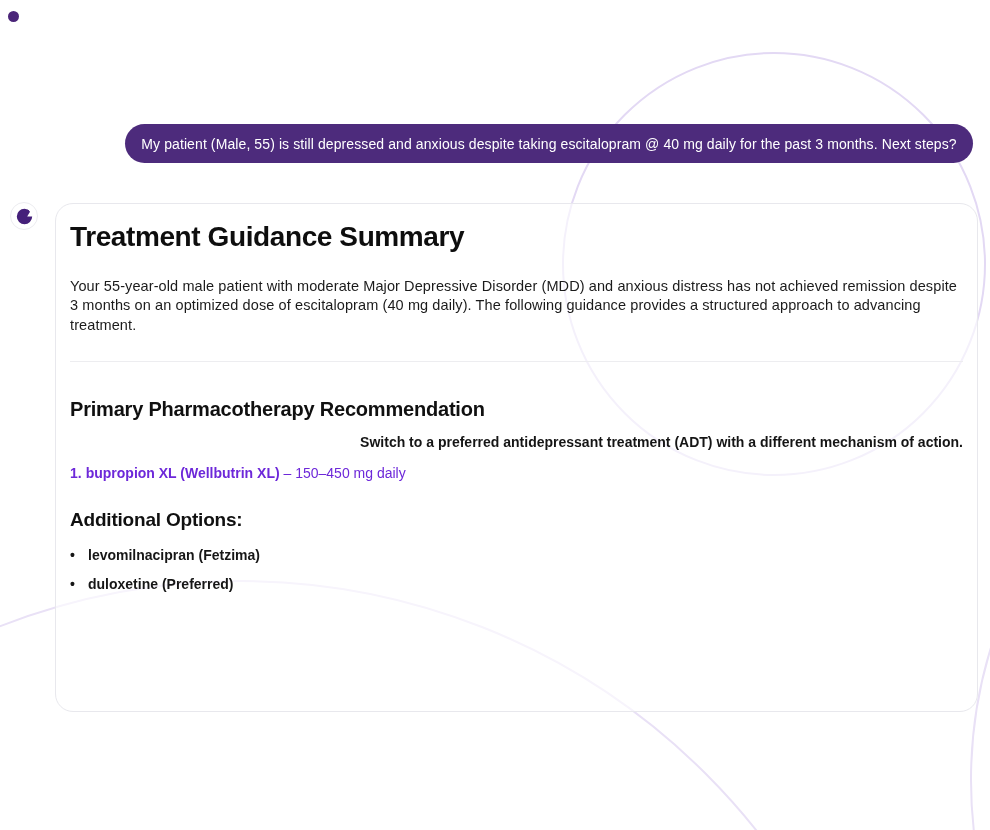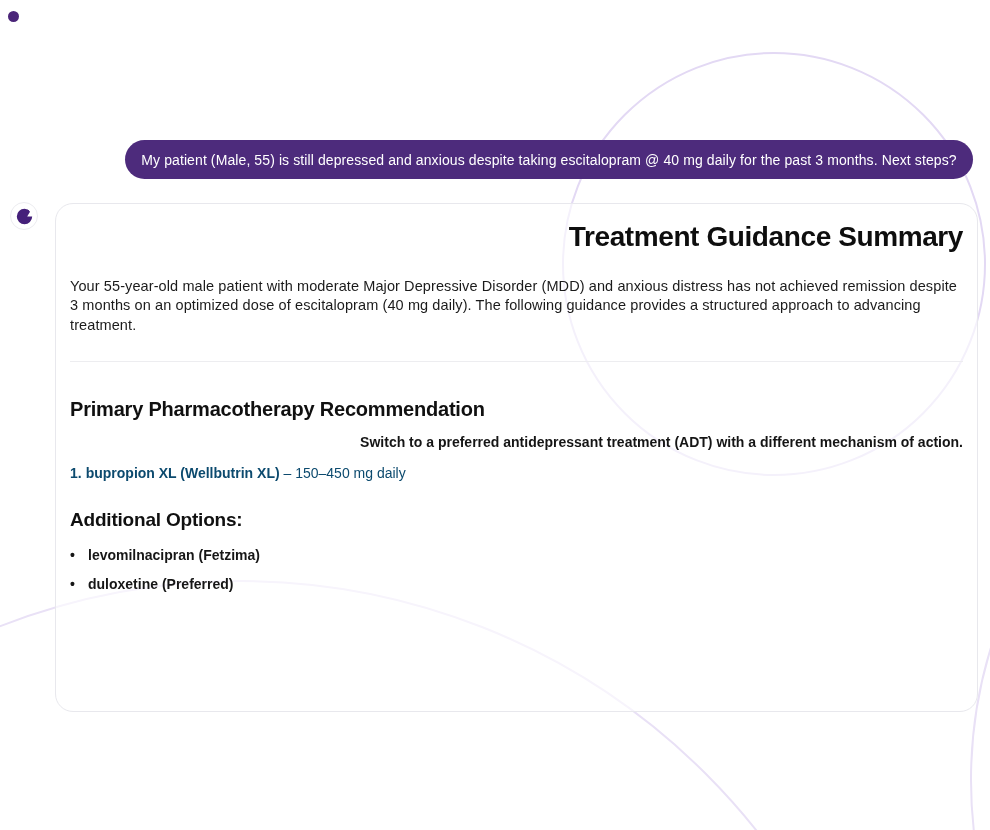--- a/index.html
+++ b/index.html
@@ -19,21 +19,21 @@
   .deco-3 { left: 970px; top: 330px; width: 900px;  height: 900px;  border: 2px solid #e9e1f6; }
 
   
   .brand-dot {
     position: absolute; left: 8px; top: 11px; width: 11px; height: 11px;
     border-radius: 50%; background: #4b2579; z-index: 3;
   }
 
   
   .user-bubble {
-    position: absolute; left: 125px; top: 140px; width: 848px; height: 39px;
+    position: absolute; left: 125px; top: 124px; width: 848px; height: 39px;
     background: #4d2b7c; border-radius: 20px; z-index: 2;
     display: flex; align-items: center; justify-content: center;
     color: #ffffff; font-size: 14px; font-weight: 500; letter-spacing: .1px;
   }
 
   
   .avatar {
     position: absolute; left: 10px; top: 202px; width: 28px; height: 28px;
     background: #ffffff; border: 1px solid #ececf0; border-radius: 50%;
     display: flex; align-items: center; justify-content: center; z-index: 2;
@@ -44,40 +44,39 @@
     position: absolute; left: 55px; top: 203px; width: 923px; height: 509px;
     background: rgba(255,255,255,0.62);
     border: 1px solid #e8e8ed; border-radius: 18px;
     overflow: hidden; z-index: 1;
     padding: 16px 14px 0 14px;
   }
 
   .card h1 {
     font-size: 28px; font-weight: 700; letter-spacing: -0.4px; color: #0e0e0e;
     line-height: 1.2;
-    text-align: right;
   }
   .intro {
     margin-top: 23px; font-size: 14.5px; line-height: 1.36; color: #1b1b1b;
     letter-spacing: .1px;
   }
   .divider {
     margin-top: 25px; border: 0; border-top: 1px solid #ededf0; height: 0; width: 100%;
   }
   .card h2 {
     margin-top: 36px; font-size: 20px; font-weight: 700; letter-spacing: -0.2px; color: #101010;
   }
   .switch-line { margin-top: 13px; font-size: 14px; font-weight: 700; color: #151515; text-align: right; }
   .rationale   { margin-top: 20px; font-size: 14px; color: #1b1b1b; }
   .rationale b { font-weight: 700; color: #151515; }
   .card h3 {
     margin-top: 28px; font-size: 19px; font-weight: 700; letter-spacing: -0.2px; color: #101010;
   }
   .opt-list { margin-top: 15px; list-style: none; }
-  .opt-list li { font-size: 14px; margin-bottom: 13px; color: #0c4a6e; }
+  .opt-list li { font-size: 14px; margin-bottom: 13px; color: #6d28d9; }
   .opt-list .num  { font-weight: 700; margin-right: 4px; }
   .opt-list .drug { font-weight: 700; }
   .opt-list .dose { font-weight: 400; }
 
   .bullet-list { margin-top: 16px; list-style: none; }
   .bullet-list li { font-size: 14px; font-weight: 600; margin-bottom: 13px; color: #161616;
     display: flex; align-items: baseline; }
   .bullet-list .marker { width: 18px; font-weight: 700; flex: 0 0 18px; }
 </style>
 </head>

